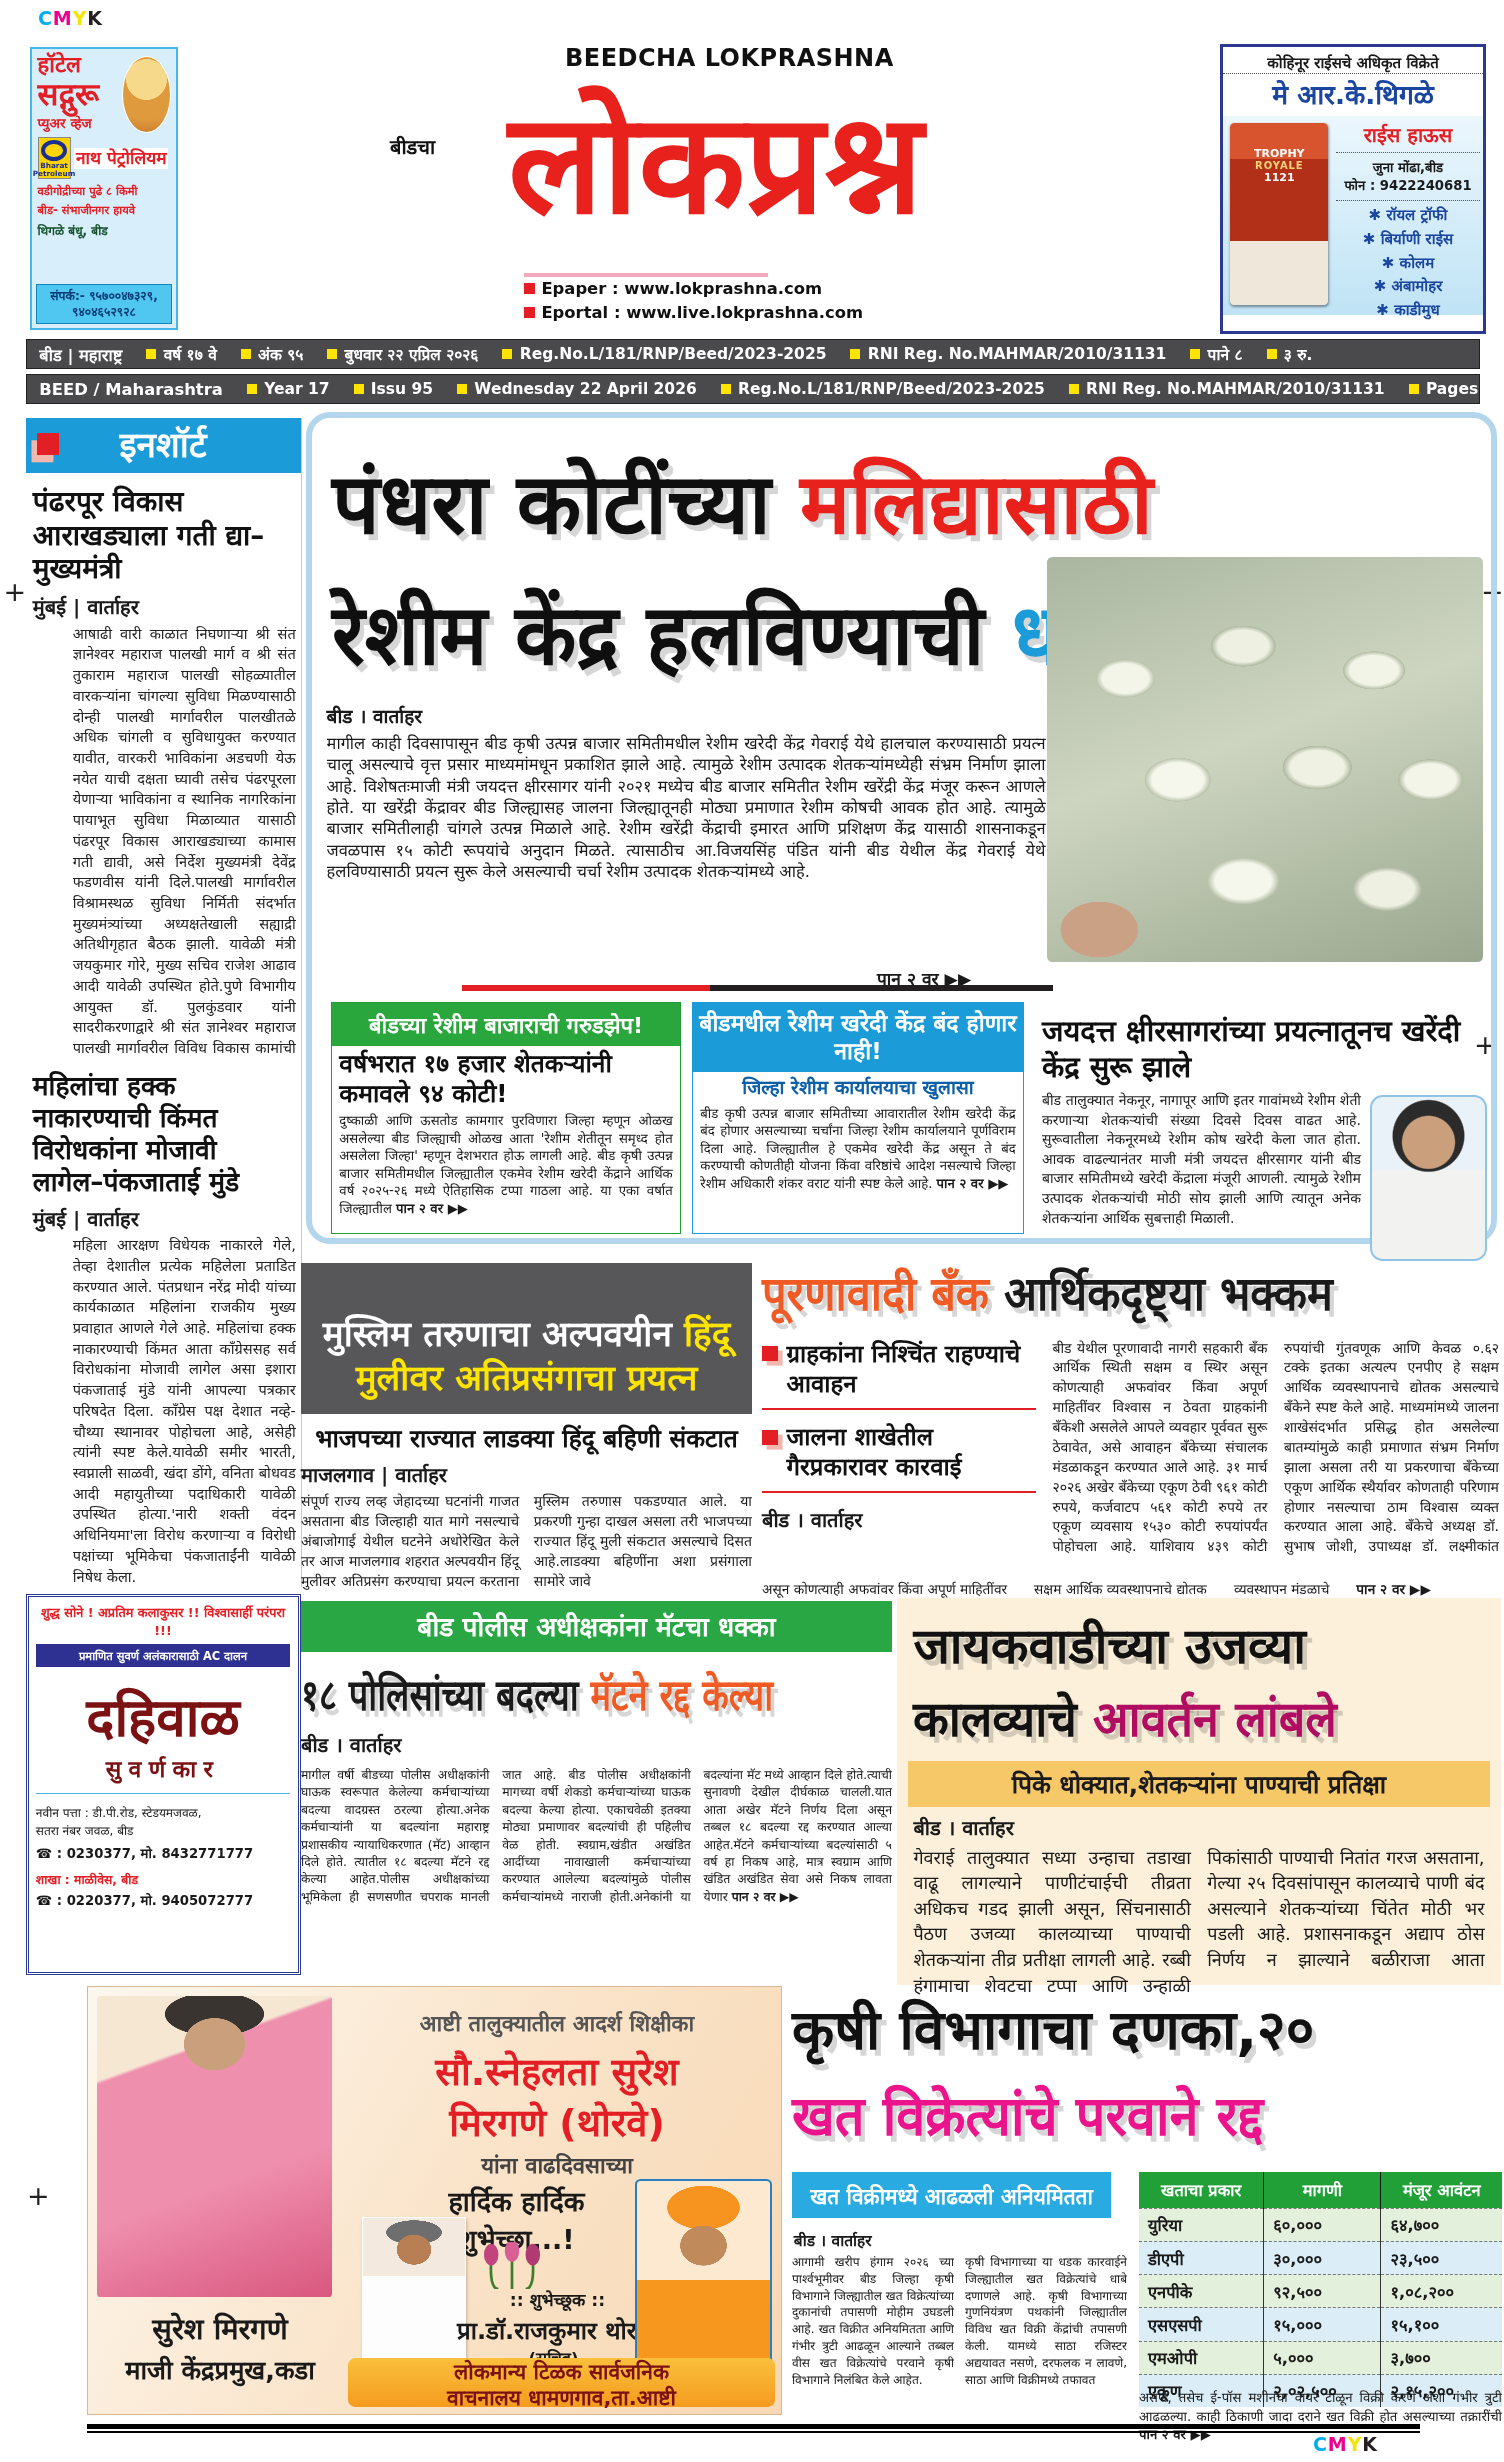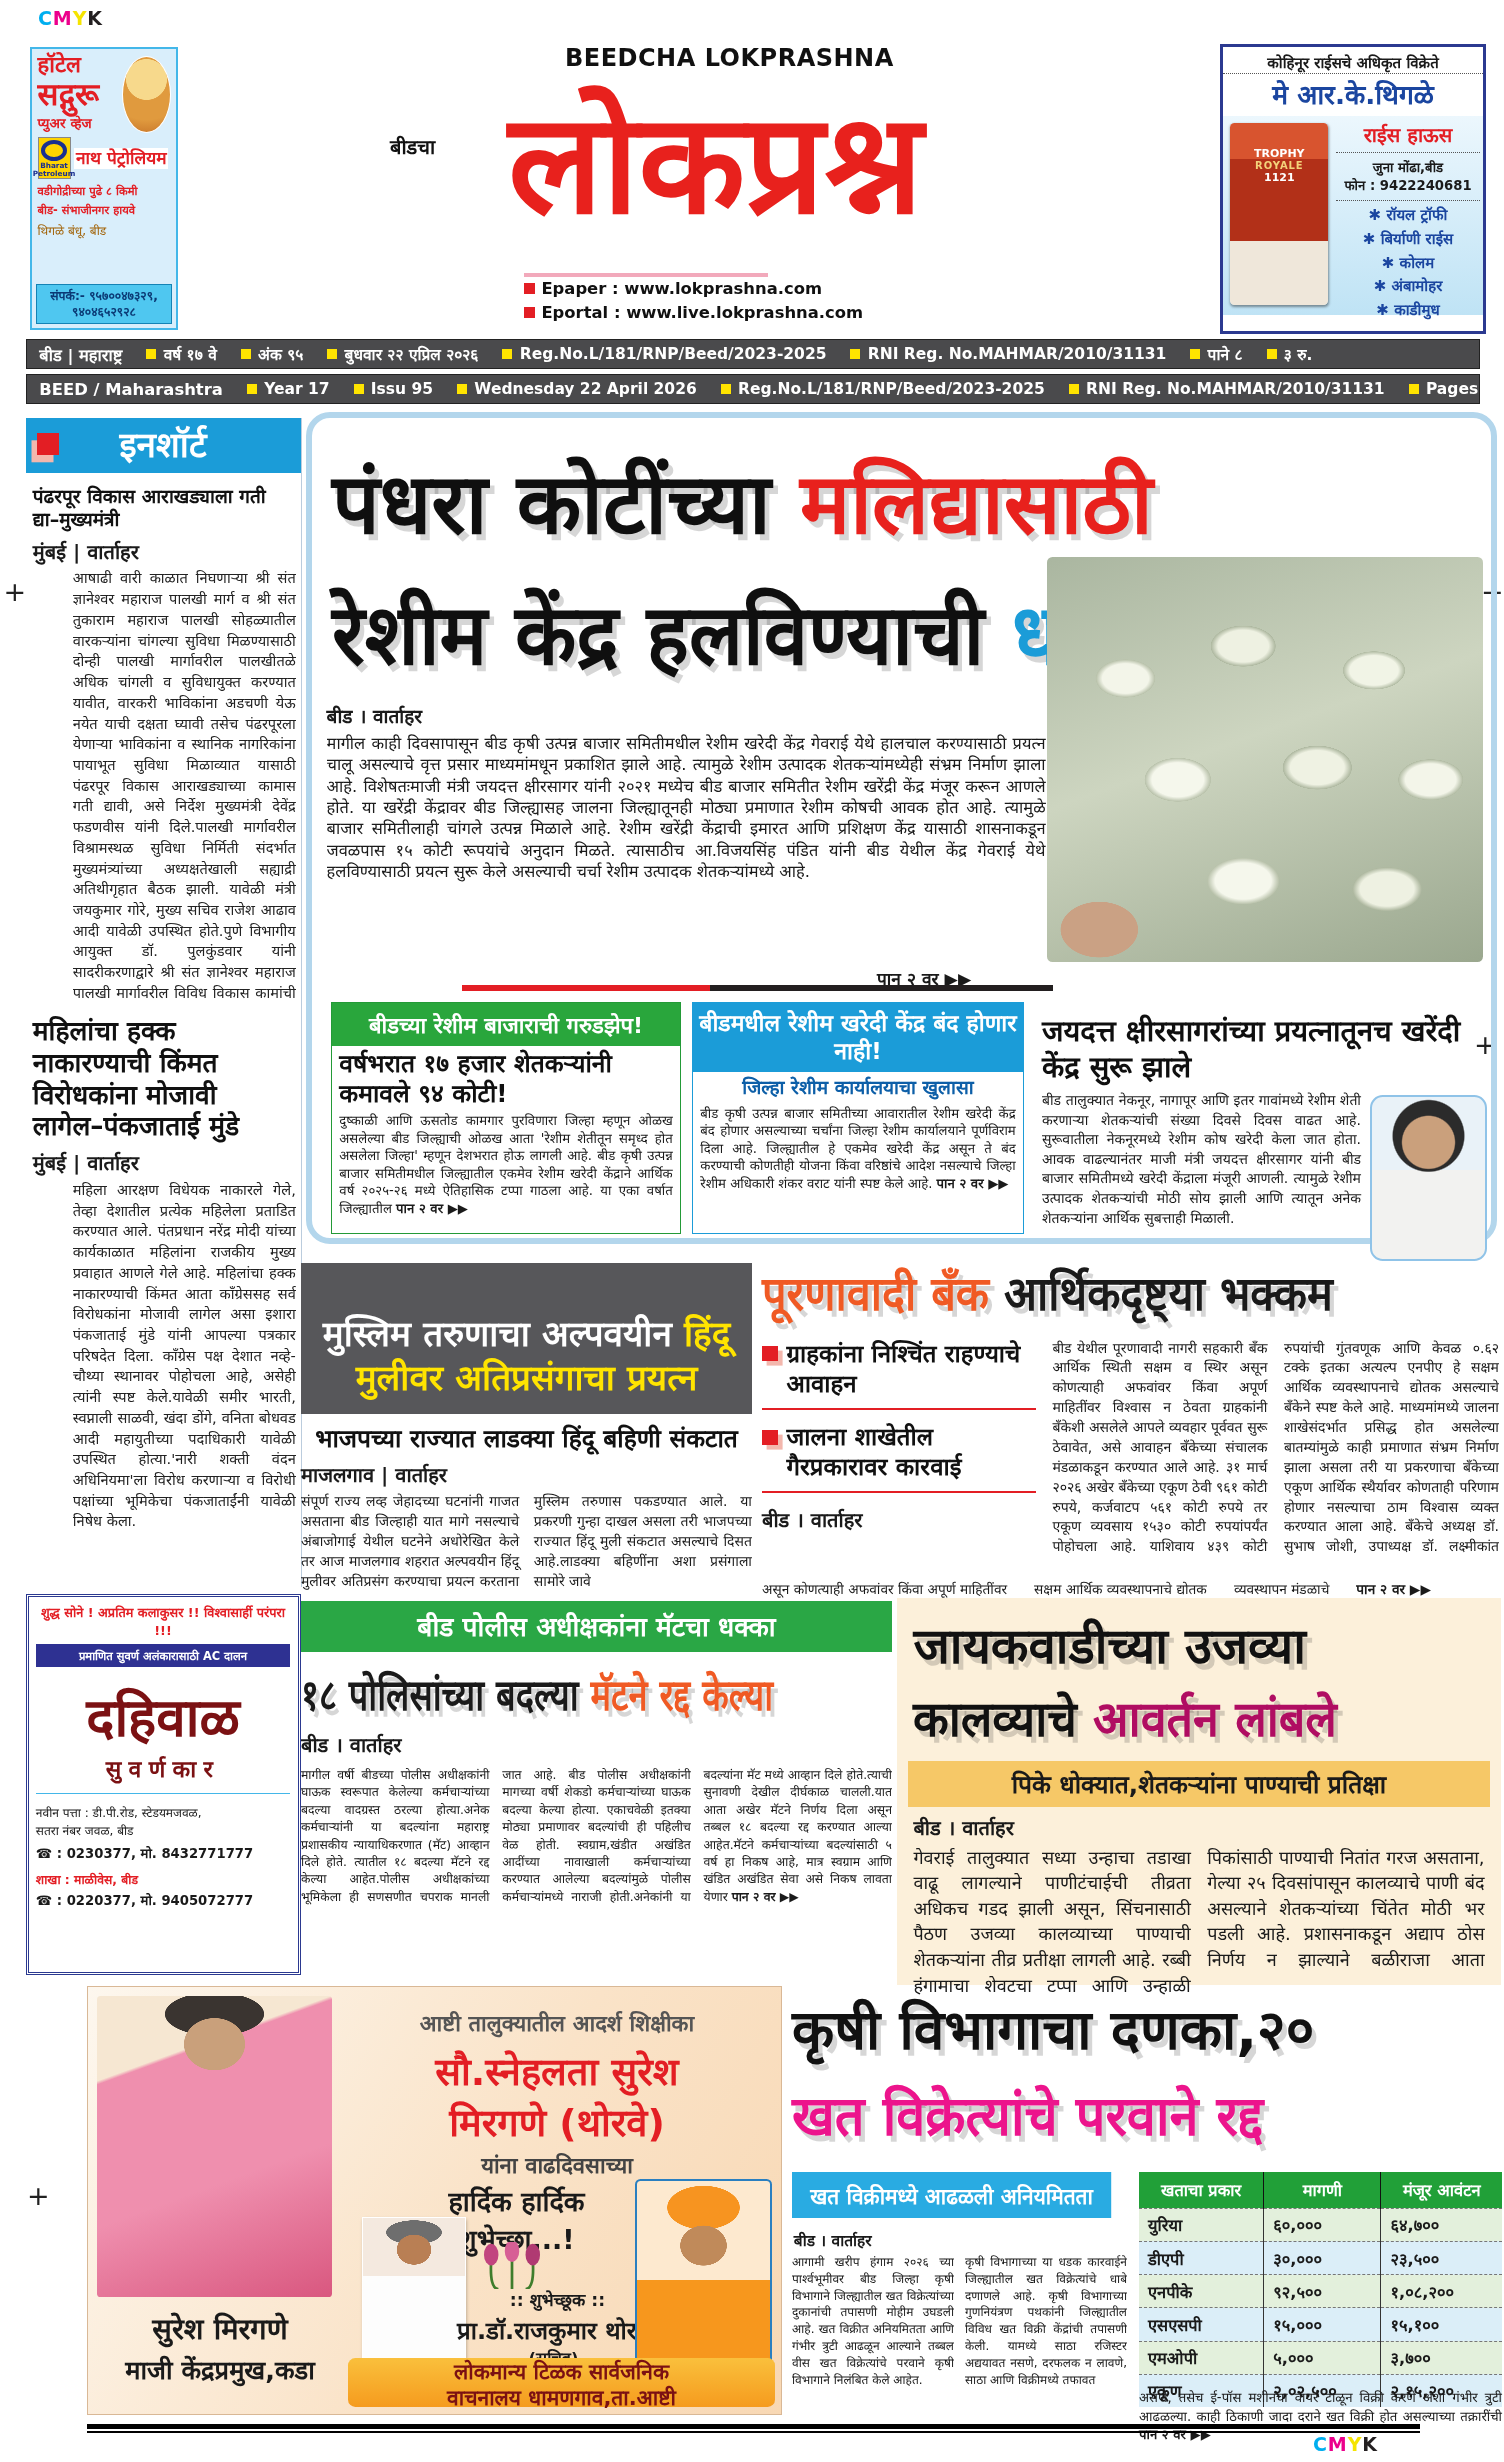--- a/index.html
+++ b/index.html
@@ -21,21 +21,21 @@
   #hotelAd .t1{color:#e31e24;font-weight:bold;font-size:22px;line-height:1.1;}
   #hotelAd .t2{color:#e31e24;font-weight:bold;font-size:31px;line-height:1.1;}
   #hotelAd .oval{position:absolute;right:4.6px;top:7.3px;width:47px;height:75px;border-radius:50%;
      background:radial-gradient(circle at 50% 30%,#f7d98c 0 35%,#e09a3e 36% 70%,#c8762a 100%);border:1.8px solid #fff;}
   #hotelAd .veg{color:#e31e24;font-weight:bold;font-size:13.7px;margin-top:1.8px;}
   #hotelAd .bprow{display:flex;align-items:center;gap:3.6px;margin-top:5.5px;}
   #hotelAd .bp{width:31px;height:40px;background:#ffd400;border:0.9px solid #888;display:flex;flex-direction:column;align-items:center;justify-content:flex-start;font-size:7.3px;font-weight:bold;color:#1a2f8f;text-align:center;line-height:1.1;}
   #hotelAd .bp .ring{width:18px;height:18px;border:4.6px solid #1a2f8f;border-radius:50%;margin:1.8px 0 0.9px;}
   #hotelAd .naath{color:#e31e24;font-weight:bold;font-size:17.3px;background:#fff;padding:0.9px 1.8px;line-height:1.1;}
   #hotelAd .addr{color:#e31e24;font-size:11.4px;font-weight:bold;margin-top:4.6px;line-height:1.3;}
-  #hotelAd .owner{color:#a16207;font-size:12px;font-weight:normal;margin-top:3.6px;}
+  #hotelAd .owner{color:#14532d;font-size:12px;font-weight:bold;margin-top:3.6px;}
   #hotelAd .contact{position:absolute;left:3.6px;right:3.6px;bottom:3.6px;background:#4fc7f0;border:0.9px solid #1583b5;
      color:#0b3a75;font-weight:bold;font-size:12.3px;text-align:center;padding:2.7px 0;line-height:1.35;}
   
   #cityTag{left:390px;top:133px;font-size:20px;font-weight:bold;color:#111;}
   #mastTag{left:565px;top:44px;font-size:24px;font-weight:bold;letter-spacing:0.5px;color:#111;}
   #logo{left:378px;top:64px;width:675px;text-align:center;color:#e8211d;font-weight:900;font-size:139px;line-height:1.45;}
   #mastRule{left:524px;top:273px;width:244px;height:3.6px;background:#f2a9bb;}
   .eline{font-size:16.4px;font-weight:bold;color:#111;display:flex;align-items:center;gap:6.4px;}
   .rsq{display:inline-block;width:11px;height:11px;background:#e31e24;}
   
@@ -56,21 +56,21 @@
   .bar{left:25.5px;width:1454px;height:30px;background:#4a4a4c;color:#fff;display:flex;align-items:center;
        padding:0 12.8px;box-sizing:border-box;gap:24px;border:0.9px solid #222;}
   .bar .bi{display:flex;align-items:center;gap:7.3px;font-weight:bold;font-size:15.5px;white-space:nowrap;}
   .bar .sq{display:inline-block;width:10px;height:10px;background:#ffe400;}
   .bar .first{font-size:16.4px;}
   
   #inshort{left:25.5px;top:418px;width:275px;height:1169px;border-right:0.9px solid #bcd;}
   #inshortHead{position:absolute;left:0;top:0;width:100%;height:55px;background:#1b9cd8;color:#fff;
       font-weight:900;font-size:35px;text-align:center;line-height:55px;}
   #inshortHead .ic{position:absolute;left:11px;top:14.6px;width:22px;height:22px;background:#e31e24;box-shadow:-5.5px 7.3px 0 #f3b7ad;}
-  .colHead{font-weight:900;font-size:19px;line-height:1.2;color:#111;}
+  .colHead{font-weight:900;font-size:28px;line-height:1.2;color:#111;}
   .byline{font-weight:bold;font-size:20px;margin:7.3px 0 3.6px;}
   .colBody{font-size:14.6px;line-height:1.42;color:#222;margin-left:40px;}
   
   #leadFrame{left:306px;top:412px;width:1191px;height:832px;border:6.4px solid #b3d6ec;border-radius:24px;box-sizing:border-box;}
   #leadH1,#leadH2{position:absolute;left:20px;font-weight:900;font-size:84px;line-height:1;color:#0f0f0f;}
   #leadH1{top:44px;}
   #leadH2{top:175px;}
   #leadH1 .red{color:#e8211d;}
   #leadH2 .blue{color:#1b9cd8;}
   #leadByline{position:absolute;left:14.6px;top:285px;font-weight:bold;font-size:19px;}

